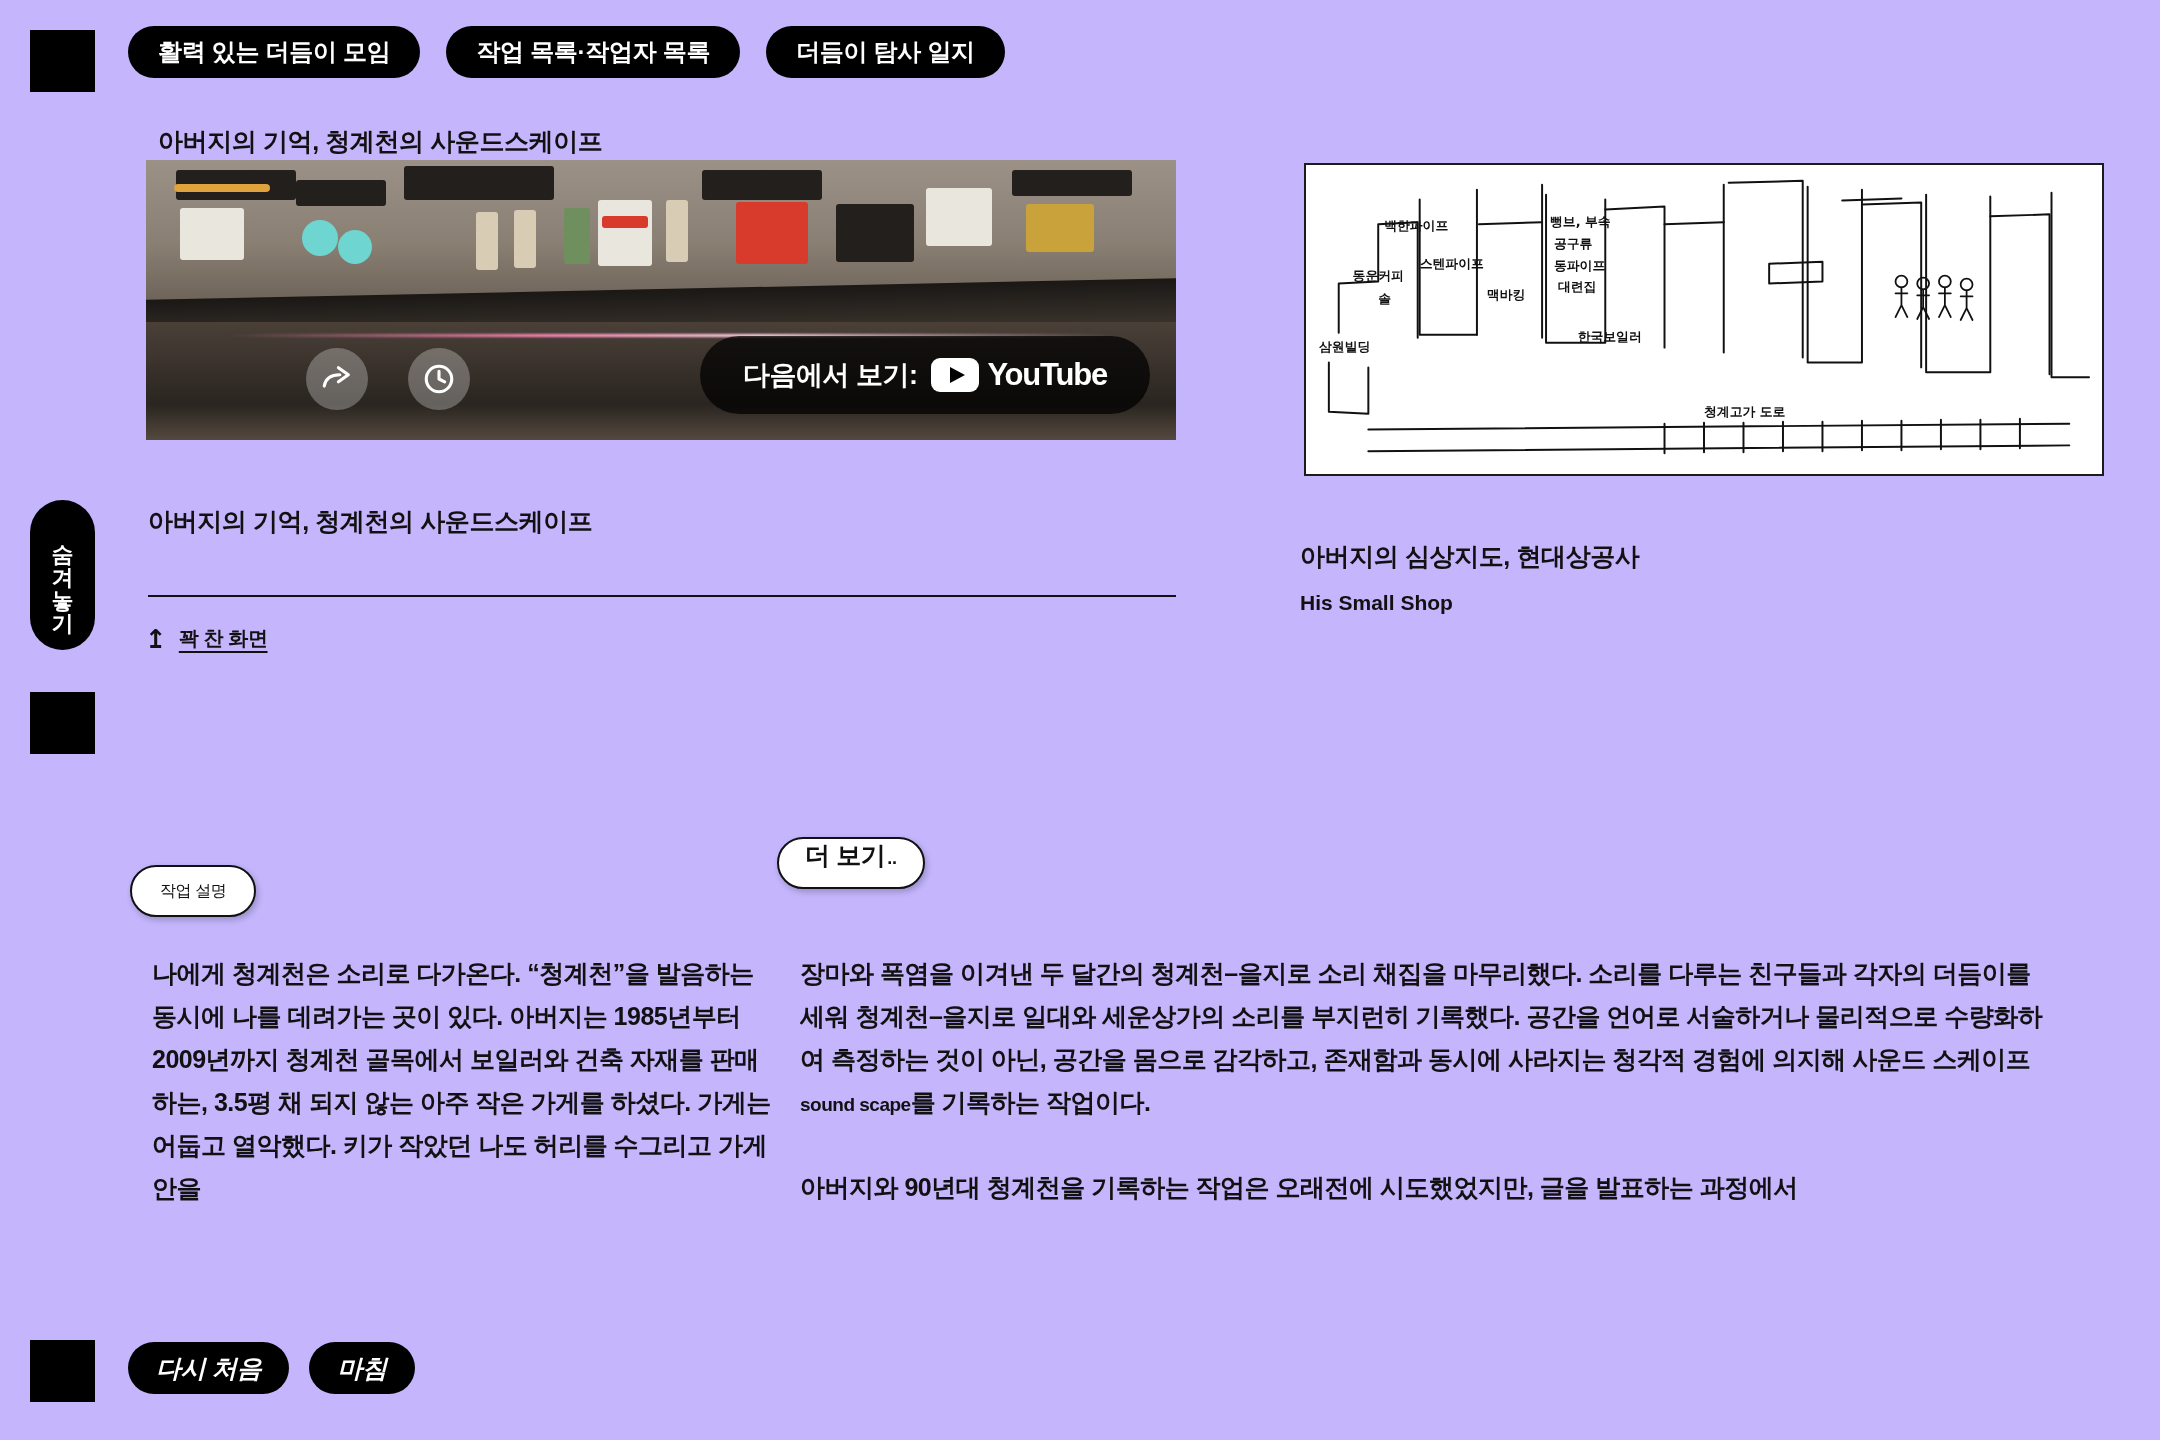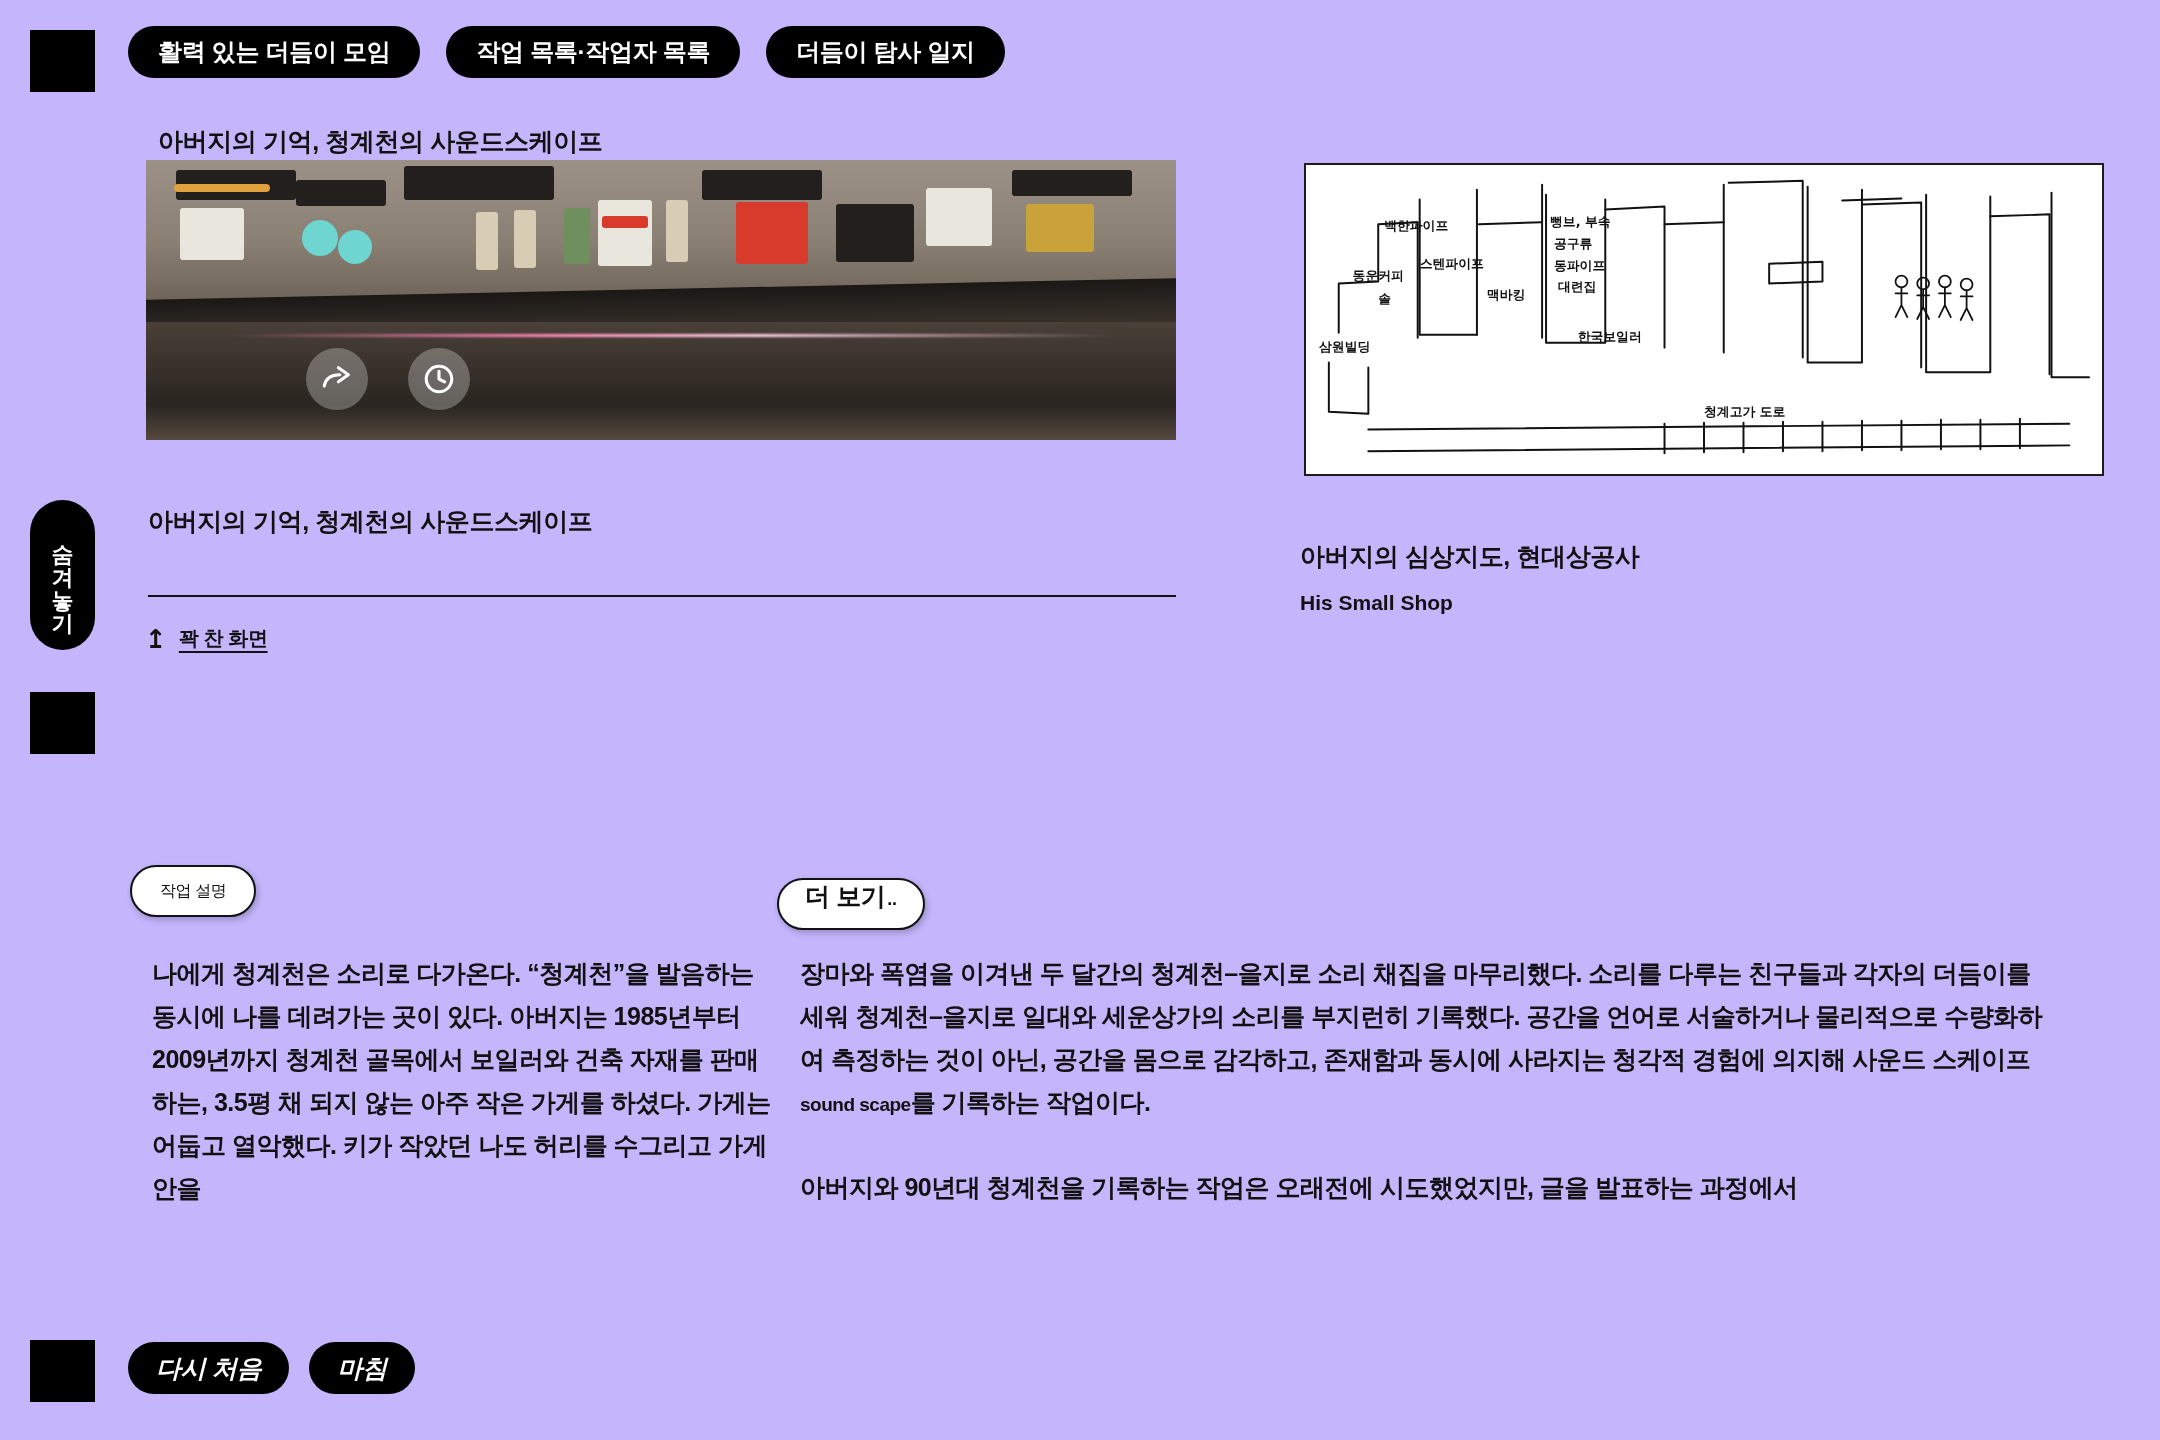--- a/index.html
+++ b/index.html
@@ -271,21 +271,21 @@
     color: #111111;
     border: 2px solid #111111;
     border-radius: 40px;
     font-size: 16px;
     font-weight: 400;
     display: inline-flex; align-items: center; justify-content: center;
     box-shadow: 2px 3px 6px rgba(0,0,0,0.22);
     letter-spacing: -0.4px;
   }
   #pill-more {
-    position: absolute; left: 777px; top: 878px;
+    position: absolute; left: 777px; top: 837px;
     height: 52px; padding: 0 26px;
     background: #ffffff;
     color: #111111;
     border: 2px solid #111111;
     border-radius: 40px;
     font-size: 25px;
     font-weight: 700;
     display: inline-flex; align-items: baseline; justify-content: center;
     box-shadow: 2px 3px 6px rgba(0,0,0,0.22);
     letter-spacing: -0.4px;
@@ -384,20 +384,27 @@
           <polyline points="13 4 20 9 13 14"></polyline>
         </svg>
       </div>
       <div class="round-btn" id="btn-watchlater">
         <svg viewBox="0 0 24 24" fill="none" stroke="#ffffff" stroke-width="2.2" stroke-linecap="round" stroke-linejoin="round" aria-hidden="true">
           <circle cx="12" cy="12" r="9"></circle>
           <polyline points="12 6.5 12 12 16 14"></polyline>
         </svg>
       </div>
 
+      <div id="yt-overlay">
+        <span class="yt-text">다음에서 보기:</span>
+        <span id="yt-logo">
+          <span id="yt-play"></span>
+          <span id="yt-word">YouTube</span>
+        </span>
+      </div>
     </div>
   </div>
 
   <div id="video-caption">아버지의 기억, 청계천의 사운드스케이프</div>
   <div id="video-divider"></div>
   <div id="fullscreen-row">
     <span id="fullscreen-arrow">↥</span>
     <span id="fullscreen-link">꽉 찬 화면</span>
   </div>
 

